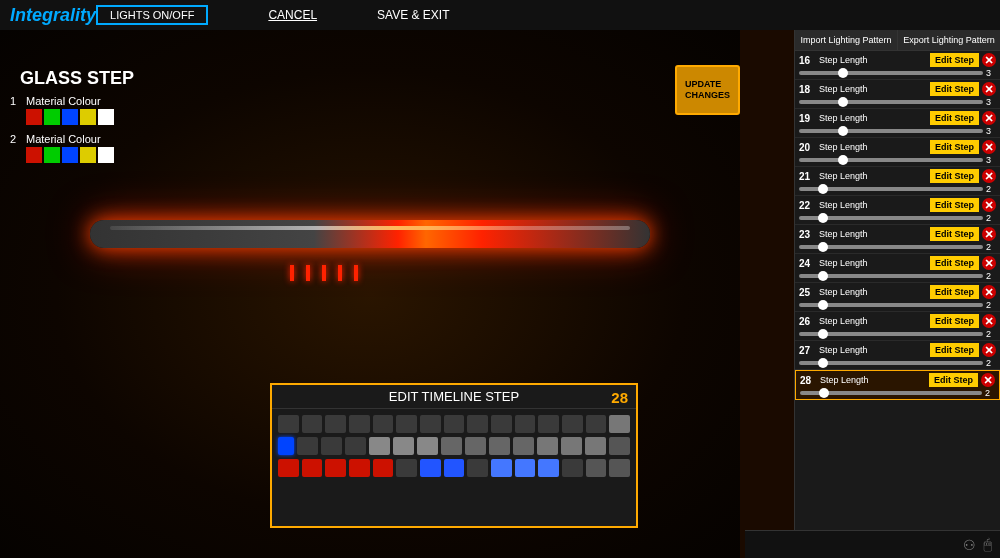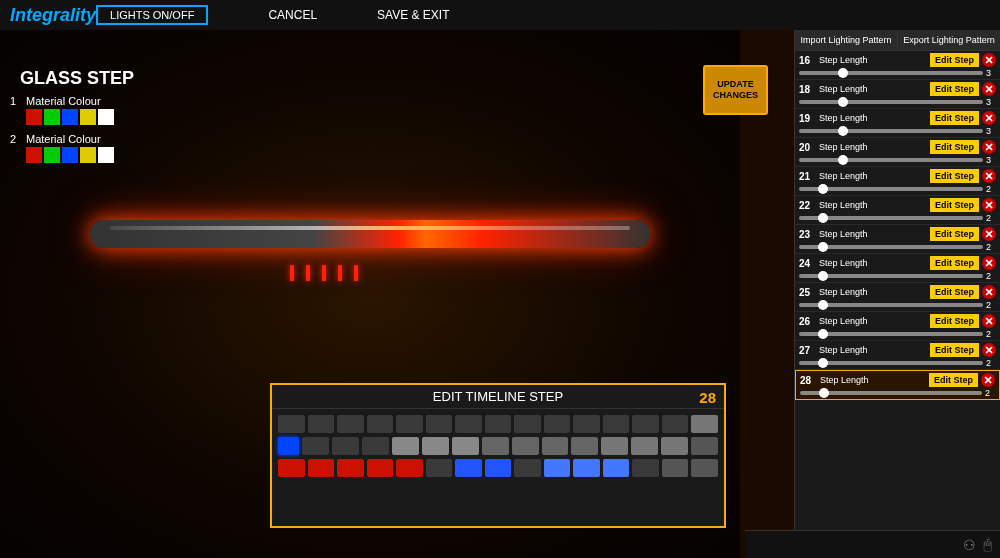--- a/index.html
+++ b/index.html
@@ -40,20 +40,21 @@
       cursor: pointer;
       margin-right: 60px;
     }
     .btn-cancel {
       background: transparent;
       border: none;
       color: white;
       font-size: 12px;
       cursor: pointer;
       margin-right: 60px;
+      text-decoration: underline;
     }
     .btn-save {
       background: transparent;
       border: none;
       color: white;
       font-size: 12px;
       cursor: pointer;
     }
 
     
@@ -154,38 +155,36 @@
       position: absolute;
       top: 35px;
       left: 675px;
       width: 65px;
       height: 50px;
       background: #cc8800;
       border: 2px solid #ffaa00;
       color: black;
       font-size: 9px;
       font-weight: bold;
-      text-align: center;
       cursor: pointer;
       display: flex;
       align-items: center;
       justify-content: center;
       line-height: 1.2;
       padding: 3px;
       z-index: 5;
       border-radius: 3px;
-      margin-left: 28px;
     }
 
     
     .timeline-editor {
       position: absolute;
       bottom: 30px;
       left: 270px;
-      width: 456px;
+      width: 368px;
       height: 145px;
       border: 2px solid #ffaa00;
       background: #1a1a1a;
       margin-top: 8px;
     }
     .timeline-header {
       background: #1a1a1a;
       color: white;
       font-size: 13px;
       text-align: center;

